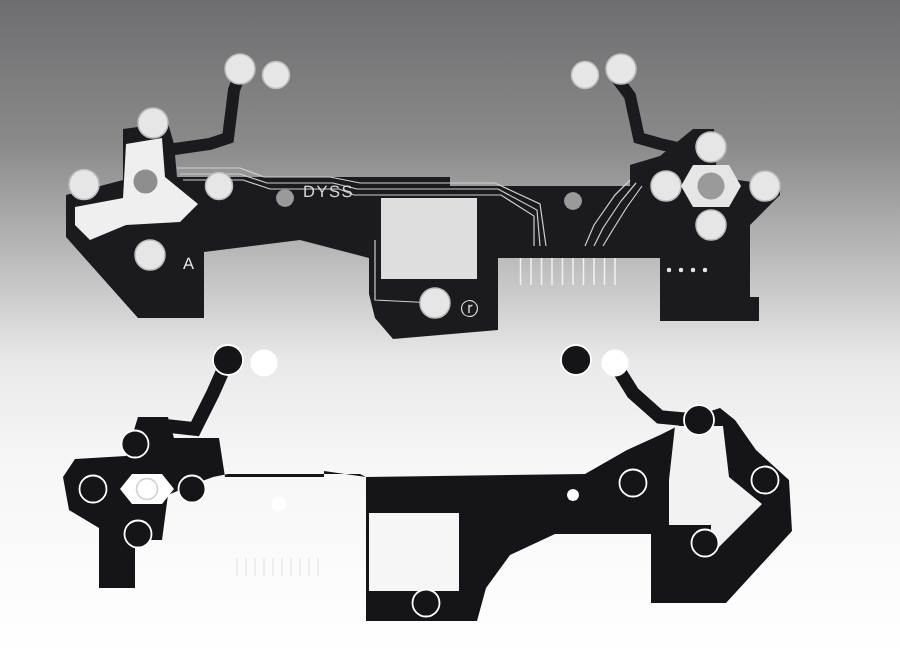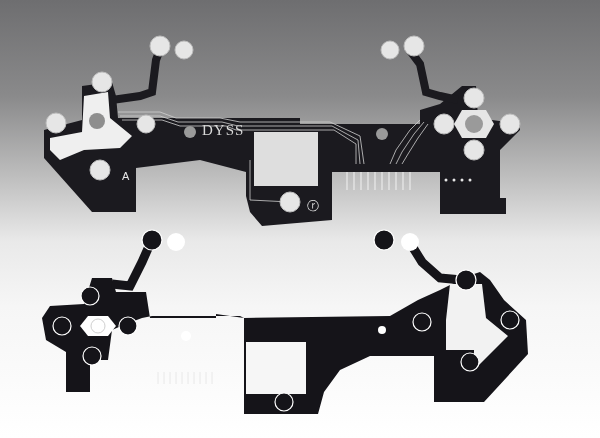--- a/index.html
+++ b/index.html
@@ -1,21 +1,21 @@
 <!DOCTYPE html>
 <html><head>
 <meta charset="utf-8">
 <style>
   html,body{margin:0;padding:0;}
   body{width:600px;height:438px;overflow:hidden;font-family:"Liberation Sans",sans-serif;
     background:linear-gradient(180deg,#6e6e70 0%,#8a8a8b 22%,#bdbdbd 40%,#e9e9e9 55%,#f6f6f6 70%,#ffffff 100%);}
   .stage{position:relative;width:600px;height:438px;}
   svg{position:absolute;left:0;top:0;}
   .label{position:absolute;color:#e6e6e6;font-size:11px;}
-  .silk{position:absolute;color:#d8d8d8;font-family:Liberation Serif, serif;font-size:15px;letter-spacing:1px;}
+  .silk{position:absolute;color:#d8d8d8;font-family:Liberation Sans, sans-serif;font-size:11px;letter-spacing:1px;}
 </style>
 </head>
 <body>
 
 <div class="stage">
   <svg width="600" height="438" viewBox="0 0 600 438">
 
     <g>
 
       <path fill="#1b1a1f" d="M82,86 L112,82 L116,96 L118,118 L300,118 L300,124 L420,124 L420,110 L440,104 L462,86 L476,86 L478,118 L520,124 L520,130 L500,150 L500,198 L506,198 L506,214 L440,214 L440,172 L332,172 L332,220 L262,226 L250,212 L246,196 L246,172 L200,160 L136,168 L136,212 L92,212 L44,158 L44,130 L82,120 Z"></path>

